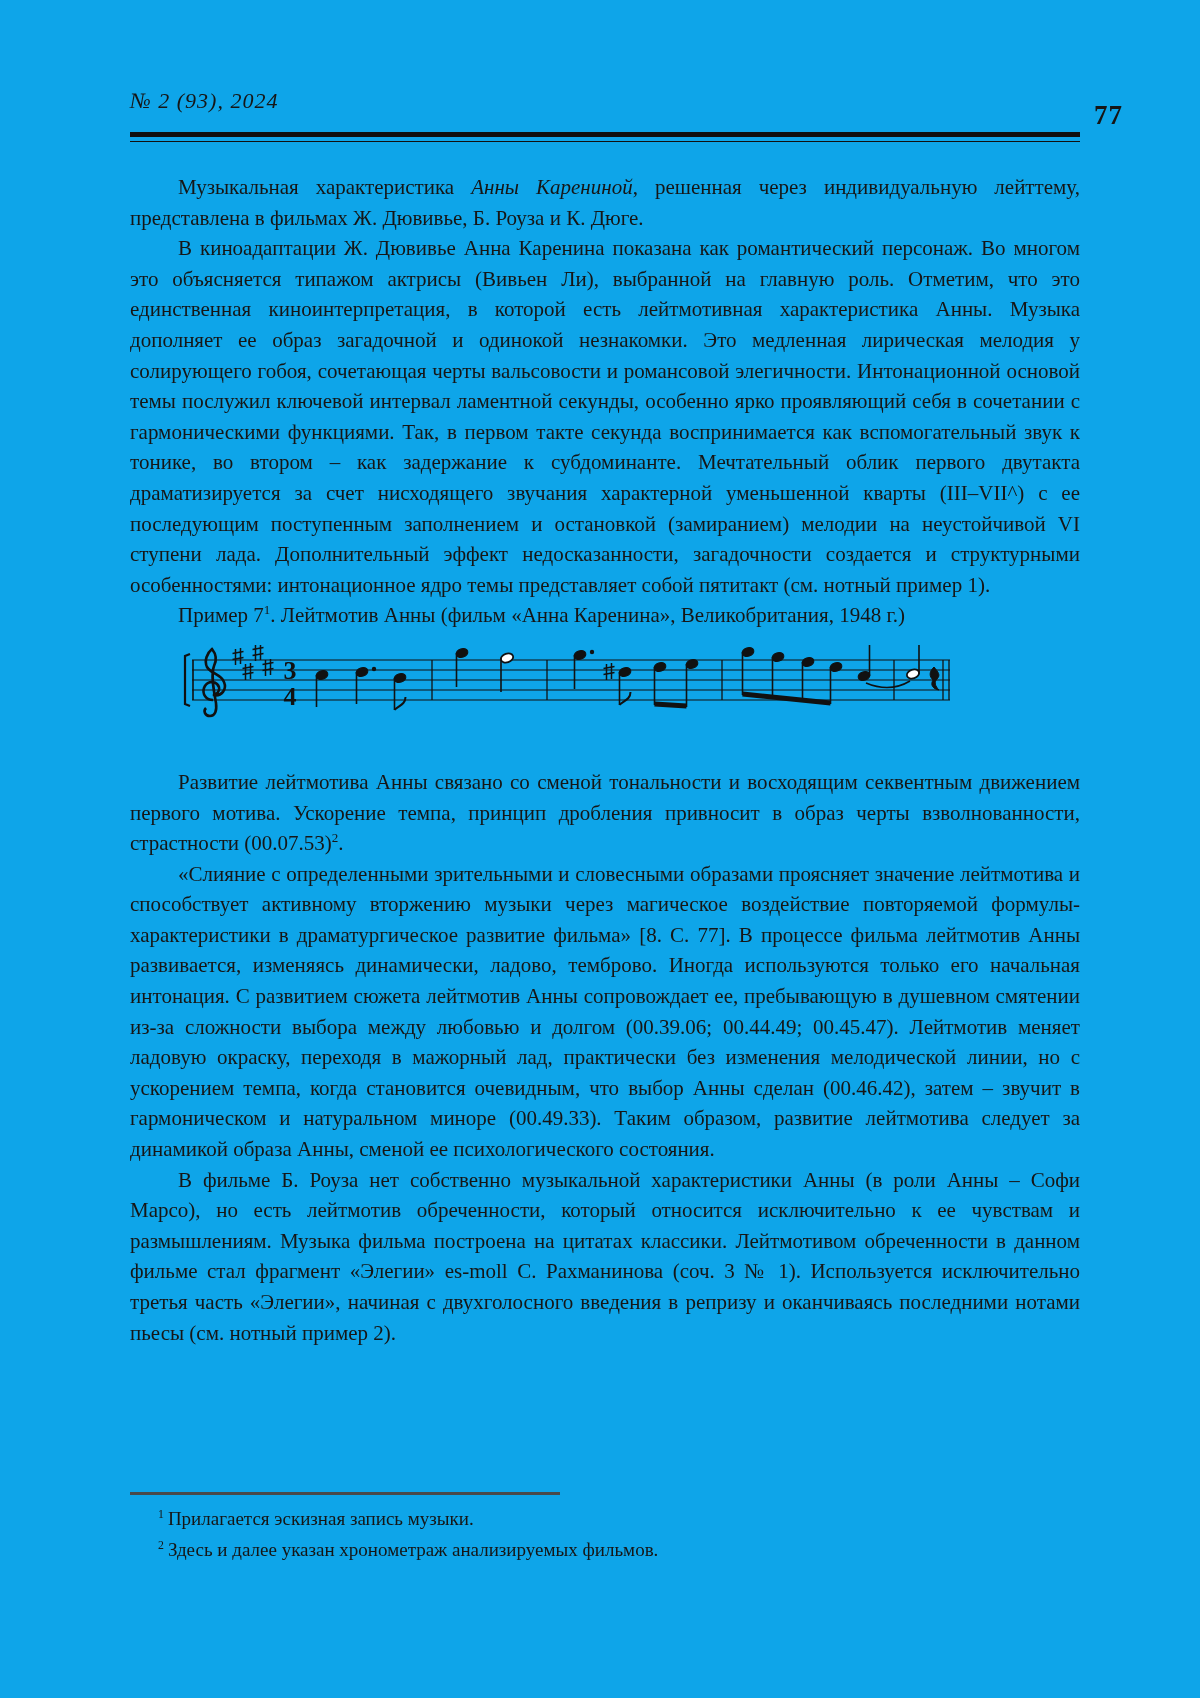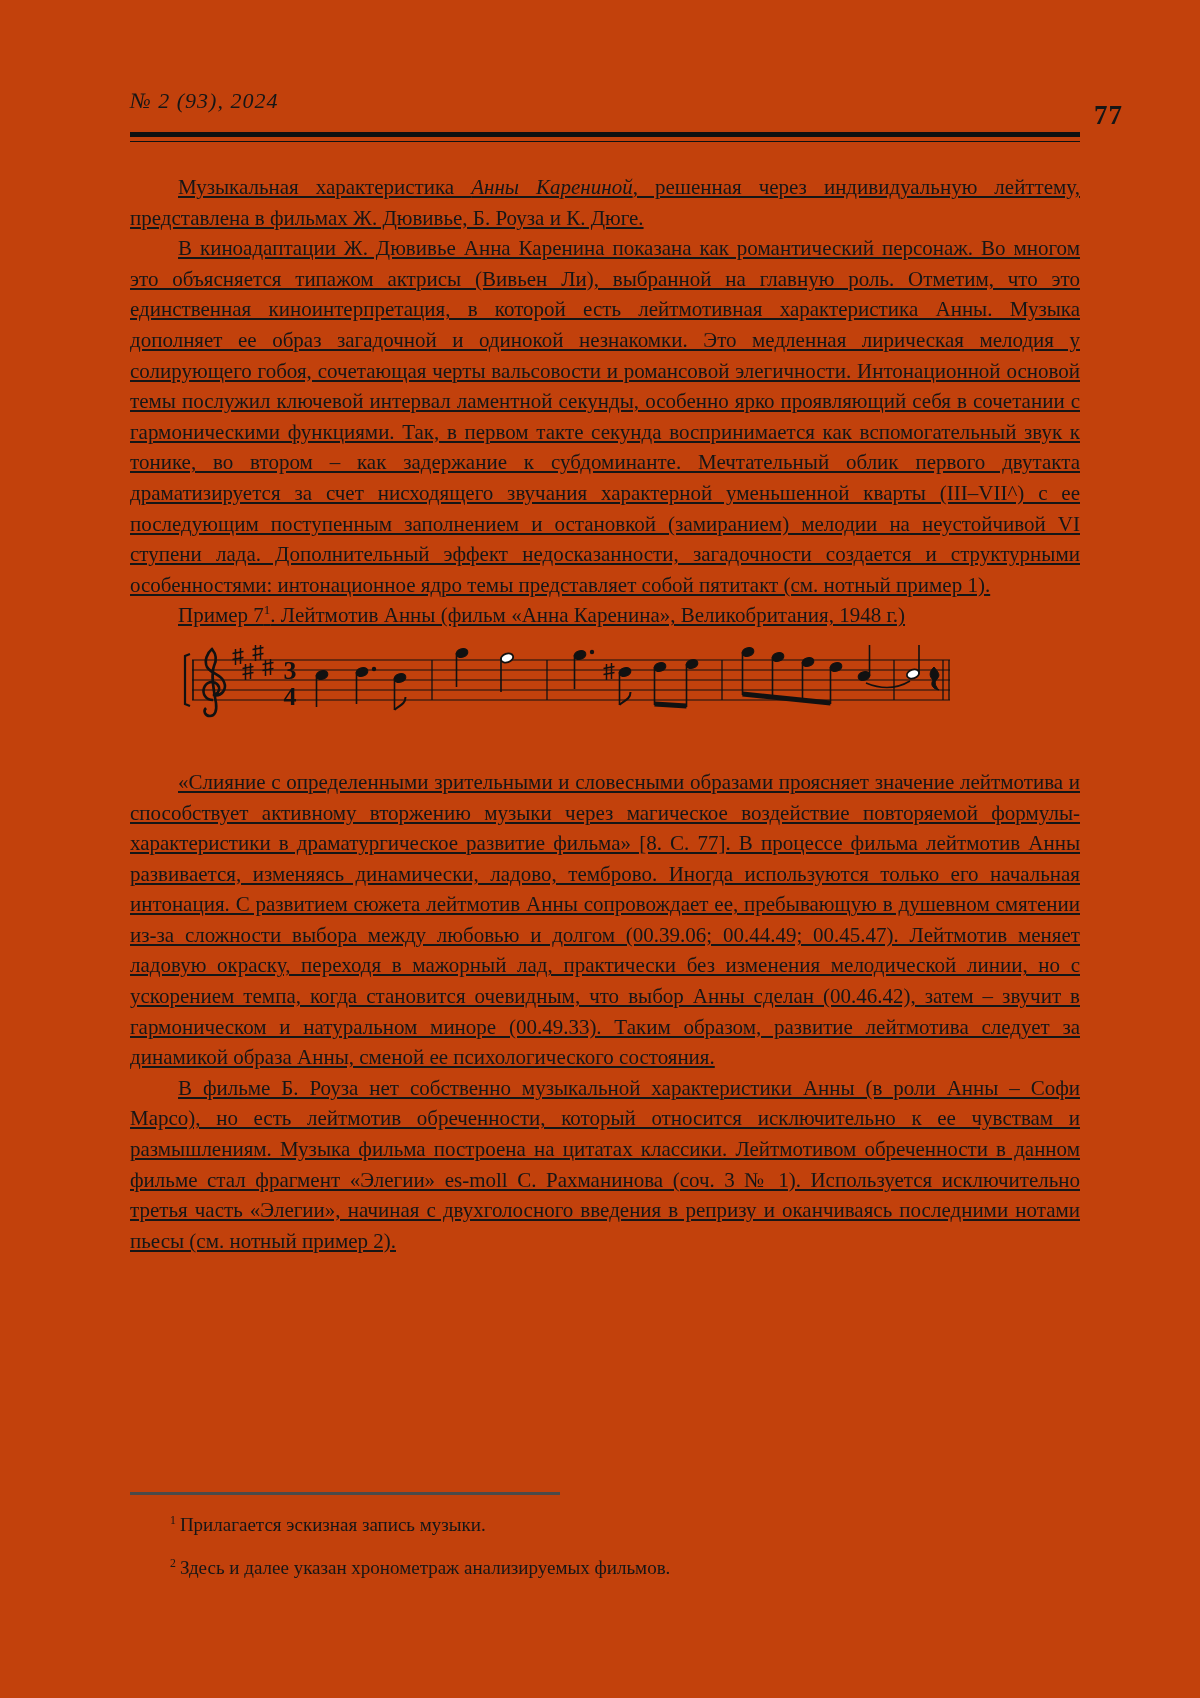--- a/index.html
+++ b/index.html
@@ -1,39 +1,39 @@
 <!DOCTYPE html>
 <html lang="ru"><head>
 <meta charset="utf-8">
 <style>
   html,body{margin:0;padding:0;background:#e8e8e8;}
   .page{
-    position:relative;width:1200px;height:1698px;background:#c2410c;
+    position:relative;width:1200px;height:1698px;background:#0ea5e9;
     font-family:"Liberation Serif","DejaVu Serif",serif;color:#161616;
     overflow:hidden;
   }
   
   .header{position:absolute;left:130px;top:88px;width:950px;display:flex;justify-content:space-between;align-items:flex-end;font-style:italic;font-size:22px;}
   .header .issue{letter-spacing:1px;}
   .header .journal{letter-spacing:1px;}
   .rule-thick{position:absolute;left:130px;top:132px;width:950px;height:5px;background:#101010;}
   .rule-thin{position:absolute;left:130px;top:141px;width:950px;height:1px;background:#101010;}
   .page-number{position:absolute;left:1094px;top:100px;font-size:27px;font-weight:bold;letter-spacing:1px;text-align:right;}
   
   .content{position:absolute;left:130px;top:172px;width:950px;font-size:21px;line-height:30.6px;text-align:justify;}
-  .content p{margin:0;text-indent:48px;text-decoration:underline;}
+  .content p{margin:0;text-indent:48px;}
   .content em{font-style:italic;}
   sup{font-size:0.62em;line-height:0;}
   
   .music-figure{margin:14px 0 16px 52px;width:772px;height:106px;}
   .music-figure svg{display:block;}
   
   .footnotes{position:absolute;left:130px;top:1492px;width:950px;font-size:19px;line-height:27px;}
   .fn-rule{width:430px;height:3px;background:#4a4a4a;margin-bottom:10px;}
-  .footnotes p{margin:16px;text-indent:24px;}
+  .footnotes p{margin:4px;text-indent:24px;}
   .footnotes sup{margin-right:4px;}
 </style>
 </head>
 <body>
 
 <div class="page">
 
   <div class="header">
     <span class="issue">№ 2 (93), 2024</span>
   </div>
@@ -145,20 +145,21 @@
           <path d="M752 22 c4 5 7 8 3 12 c-3 3 -2 7 2 11 c-6 -1 -9 -5 -6 -10 c-4 -4 -4 -8 1 -13 z" stroke-width="1"></path>
         </g>
 
         <g stroke="#111">
           <line x1="761" y1="15" x2="761" y2="55" stroke-width="1.3"></line>
           <line x1="767" y1="15" x2="767" y2="55" stroke-width="1.3"></line>
         </g>
       </svg>
     </figure>
 
+    <p><span>Развитие лейтмотива Анны связано со сменой тональности и восходящим секвентным движением первого мотива. Ускорение темпа, принцип дробления привносит в образ черты взволнованности, страстности (00.07.53)</span><sup>2</sup><span>.</span></p>
 
     <p>«Слияние с определенными зрительными и словесными образами проясняет значение лейтмотива и способствует активному вторжению музыки через магическое воздействие повторяемой формулы-характеристики в драматургическое развитие фильма» [8. С. 77]. В процессе фильма лейтмотив Анны развивается, изменяясь динамически, ладово, темброво. Иногда используются только его начальная интонация. С развитием сюжета лейтмотив Анны сопровождает ее, пребывающую в душевном смятении из-за сложности выбора между любовью и долгом (00.39.06; 00.44.49; 00.45.47). Лейтмотив меняет ладовую окраску, переходя в мажорный лад, практически без изменения мелодической линии, но с ускорением темпа, когда становится очевидным, что выбор Анны сделан (00.46.42), затем – звучит в гармоническом и натуральном миноре (00.49.33). Таким образом, развитие лейтмотива следует за динамикой образа Анны, сменой ее психологического состояния.</p>
 
     <p>В фильме Б. Роуза нет собственно музыкальной характеристики Анны (в роли Анны – Софи Марсо), но есть лейтмотив обреченности, который относится исключительно к ее чувствам и размышлениям. Музыка фильма построена на цитатах классики. Лейтмотивом обреченности в данном фильме стал фрагмент «Элегии» es-moll С. Рахманинова (соч. 3 № 1). Используется исключительно третья часть «Элегии», начиная с двухголосного введения в репризу и оканчиваясь последними нотами пьесы (см. нотный пример 2).</p>
 
 
   </div>
 
   <div class="footnotes">
     <div class="fn-rule"></div>

